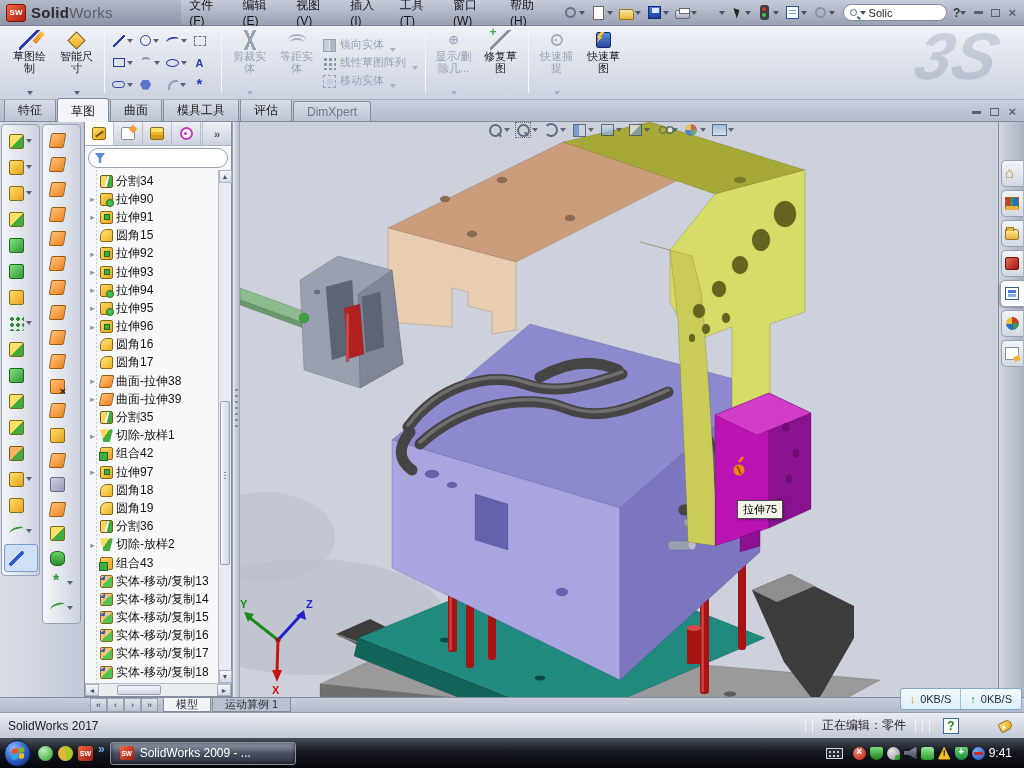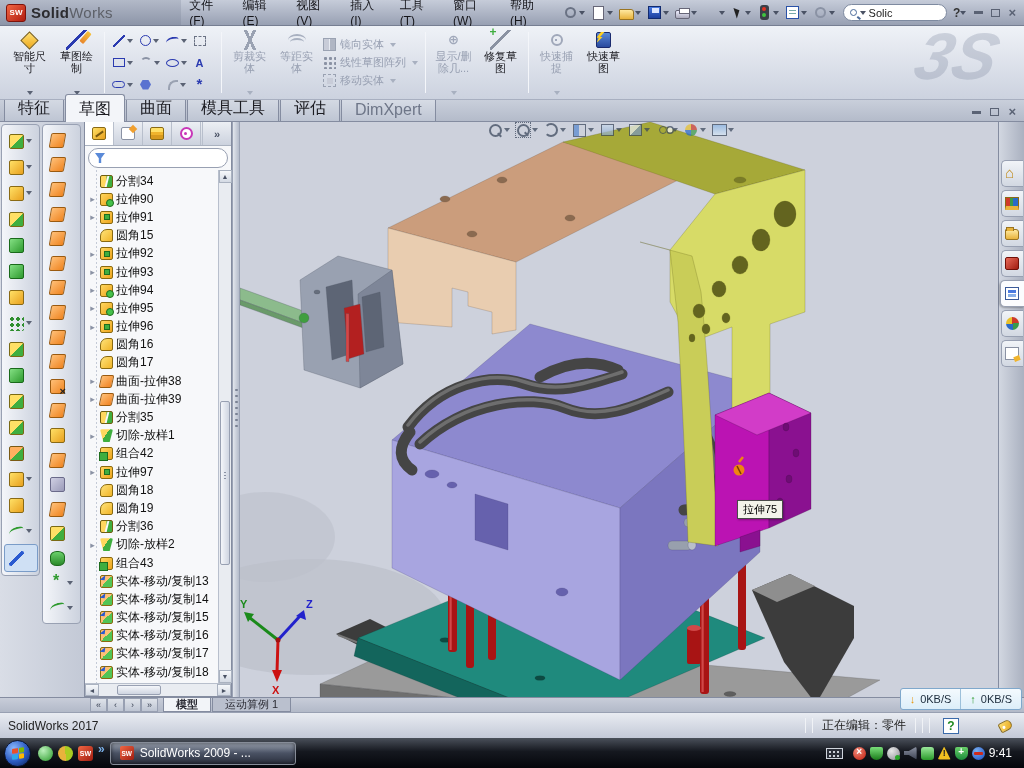--- a/index.html
+++ b/index.html
@@ -77,31 +77,31 @@
 .sg[data-g="lasso"]{width:12px;height:10px;border:1px dashed #6a7284}
 .sg[data-g="rect"]{width:12px;height:9px;border:1.5px solid #2a3ab0}
 .sg[data-g="arc"]{width:12px;height:12px;border:2px solid transparent;border-top-color:#8a92a4;border-radius:50%}
 .sg[data-g="ellipse"]{width:13px;height:8px;border:1.5px solid #2a3ab0;border-radius:50%}
 .sg[data-g="text"]::before{content:"A";color:#2a3ab0;font-weight:bold;font-size:11px}
 .sg[data-g="slot"]{width:13px;height:7px;border:1.5px solid #2a3ab0;border-radius:5px}
 .sg[data-g="polygon"]{width:11px;height:10px;background:#5a72d0;clip-path:polygon(25% 0,75% 0,100% 50%,75% 100%,25% 100%,0 50%)}
 .sg[data-g="sketch-fillet"]{width:10px;height:10px;border-left:2px solid #9aa2b2;border-top:2px solid #9aa2b2;border-top-left-radius:8px}
 .sg[data-g="point"]::before{content:"*";color:#2a3ab0;font-size:15px;font-weight:bold;line-height:8px}
 .stackgrp{display:flex;flex-direction:column;justify-content:center;gap:3px;padding:0 3px}
-.stackrow{display:flex;align-items:center;gap:4px;font-size:11px}
+.stackrow{display:flex;align-items:flex-end;gap:4px;font-size:11px}
 .sic{width:13px;height:13px;position:relative}
 .sic[data-g="mirror"]{background:linear-gradient(90deg,#c8ccd8 48%,transparent 48%,transparent 52%,#b0b6c4 52%);border:1px solid #9aa2b2}
 .sic[data-g="pattern"]{background:radial-gradient(circle at 2.5px 2.5px,#8a92a4 1.3px,transparent 1.8px);background-size:5px 5px}
 .sic[data-g="move"]{border:1px dashed #9aa2b2;background:linear-gradient(#c8ccd8,#c8ccd8) 3px 3px/6px 6px no-repeat}
 .stackrow .ddc{margin-left:2px}
 .watermark{position:absolute;right:26px;top:-8px;font-size:66px;font-style:italic;font-weight:bold;color:rgba(125,136,160,.30);transform:skewX(-14deg);pointer-events:none}
 
 
 .cmtabs{height:22px;background:linear-gradient(#c9cfdb,#b4bbca);display:flex;align-items:flex-end;padding-left:4px;border-bottom:1px solid #848ca0}
-.cmtab{padding:3px 13px 2px;font-size:16px;color:#1c1c22;border:1px solid #848ca0;border-bottom:none;border-radius:3px 3px 0 0;background:linear-gradient(#d9dee7,#bec5d3);margin-right:1px}
+.cmtab{padding:3px 13px 2px;font-size:12px;color:#1c1c22;border:1px solid #848ca0;border-bottom:none;border-radius:3px 3px 0 0;background:linear-gradient(#d9dee7,#bec5d3);margin-right:1px}
 .cmtab[data-active="true"]{background:#f3f5f9;position:relative;top:1px;padding-top:4px}
 .cmtab[data-muted="true"]{color:#6e7688}
 .docctl{margin-left:auto;display:flex;gap:9px;align-items:center;margin-right:8px;padding-bottom:4px}
 
 
 .main{display:flex;height:575px;position:relative}
 .lefticons{width:84px;background:linear-gradient(90deg,#d9dde6,#c3c9d6);display:flex;gap:2px;padding:2px 1px;align-items:flex-start}
 .ltcol{width:39px;background:linear-gradient(90deg,#f4f6fa,#ccd2de);border:1px solid #99a1b3;border-radius:4px;display:flex;flex-direction:column;align-items:center;padding:3px 0}
 .lt{width:34px;height:26px;display:flex;align-items:center;justify-content:center;gap:2px}
 .lt[data-pressed="true"]{background:#cfe0f4;border:1px solid #7a9cc8;border-radius:3px;height:28px}
@@ -200,21 +200,21 @@
 .tp[data-cls="palette"]{background:#fff;border:1px solid #3a5a9a}
 .tp[data-cls="palette"]::before{content:"";position:absolute;inset:2px;background:linear-gradient(90deg,#4a7ae0 45%,transparent 45% 55%,#4a7ae0 55%) 0 0/100% 45% no-repeat,linear-gradient(90deg,#8ab0e8 45%,transparent 45% 55%,#8ab0e8 55%) 0 100%/100% 45% no-repeat}
 .tp[data-cls="ball"]{border-radius:50%;background:conic-gradient(#cc3a2a 0 25%,#3a9a4a 0 50%,#2a6ac8 0 75%,#e8c02a 0);width:13px}
 .tp[data-cls="props"]{background:#fff;border:1px solid #8a92a4}
 .tp[data-cls="props"]::after{content:"";position:absolute;right:-2px;bottom:-2px;width:6px;height:5px;background:#f0b42c;transform:rotate(-20deg)}
 
 
 .doctabs{height:15px;background:linear-gradient(#c8cdd9,#b2b9c8);display:flex;align-items:stretch;padding-left:90px;border-top:1px solid #848ca0;font-size:11px}
 .navb{width:17px;display:flex;align-items:center;justify-content:center;background:linear-gradient(#dfe3ea,#bec5d3);border:1px solid #98a0b2;color:#3a4254;font-size:9px}
 .dtab{padding:0 12px;display:flex;align-items:center;border:1px solid #848ca0;border-top:none;background:#bac0ce;color:#2a2a33;margin-left:1px}
-.dtab[data-active="true"]{background:#f2f4f8;font-weight:bold}
+.dtab[data-active="true"]{background:#f2f4f8;font-weight:normal}
 
 
 .statusbar{height:26px;background:linear-gradient(#e9ecf2,#c3c9d7);border-top:1px solid #98a0b2;display:flex;align-items:center;color:#222}
 .sbleft{margin-left:8px}
 .sbsep{width:1px;height:15px;background:#9aa2b2;margin:0 3px;border-right:1px solid #f0f2f6}
 .sbedit{margin:12px 6px}
 .sbhelp{width:16px;height:16px;background:#fff;border:1px solid #3a6aaa;color:#1e8a1e;font-weight:bold;font-size:12px;display:flex;align-items:center;justify-content:center;margin:0 10px}
 .sbtag{width:13px;height:10px;background:linear-gradient(135deg,#ffe070,#e8a81e);border:1px solid #8a6a14;border-radius:2px 5px 5px 2px;transform:rotate(-28deg);position:relative;margin:0 12px 0 30px}
 .sbtag::after{content:"";position:absolute;left:2px;top:3px;width:3px;height:3px;border-radius:50%;background:#fff}
 
@@ -343,31 +343,31 @@
     <span class="caret"></span>
     <div class="winctl">
       <span class="wmin"></span>
       <span class="wres"></span>
       <span class="wclose">×</span>
     </div>
   </div>
 
   <div class="cmdbar">
     <div class="bigbtn">
-      <span class="bicon">
-          <span class="ic-dim"></span>
-        </span>
-      <span class="blabel">智能尺
-寸</span>
-      <span class="ddc"></span>
-    </div>
-    <div class="bigbtn">
       <span class="bicon ic-sketch"></span>
       <span class="blabel">草图绘
 制</span>
+      <span class="ddc"></span>
+    </div>
+    <div class="bigbtn">
+      <span class="bicon">
+          <span class="ic-dim"></span>
+        </span>
+      <span class="blabel">智能尺
+寸</span>
       <span class="ddc"></span>
     </div>
     <div class="vsep"></div>
     <div class="sketchgrid">
 
         <span class="sgcell">
           <span class="sg" data-g="line"></span>
           <span class="ltdd" data-dd="true"></span>
         </span>
 

